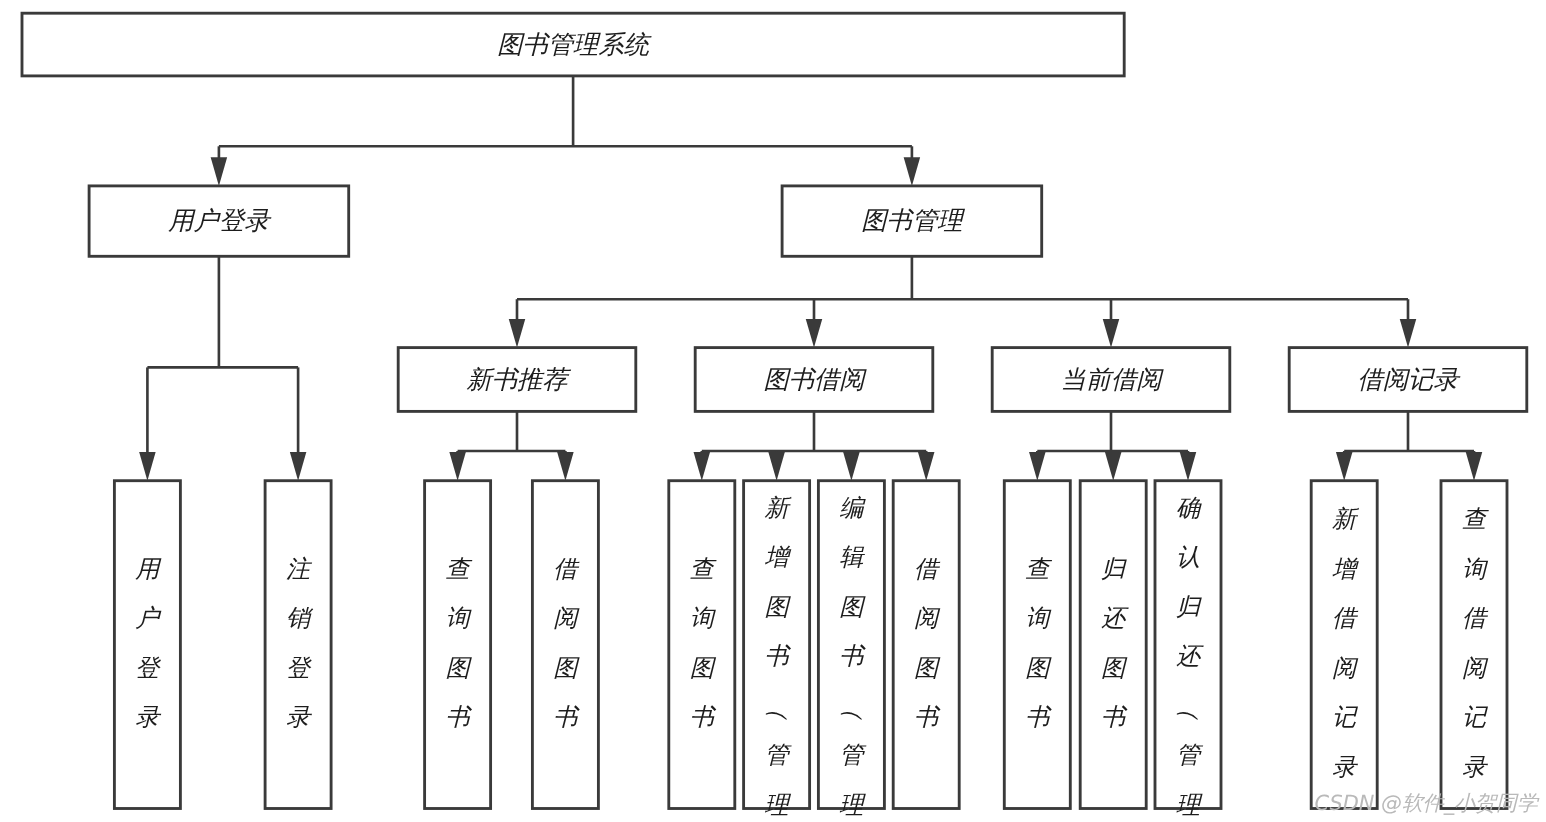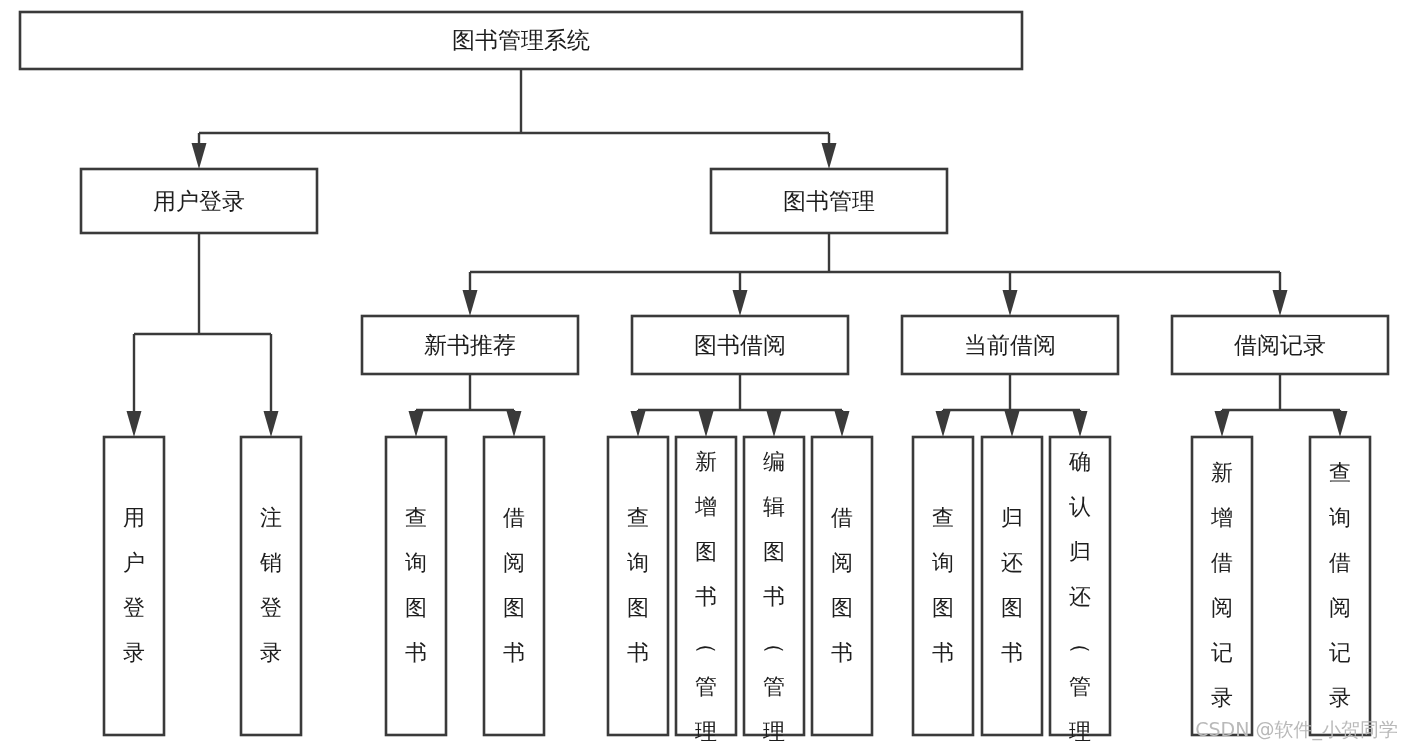--- a/index.html
+++ b/index.html
@@ -13,20 +13,21 @@
     height: 747px;
     font-family: "DejaVu Sans", "Liberation Sans", sans-serif;
     -webkit-font-smoothing: antialiased;
   }
   #diagram-root {
     position: relative;
     width: 1405px;
     height: 747px;
     overflow: hidden;
     background: #ffffff;
+    font-style: italic;
   }
   svg.diagram-canvas {
     position: absolute;
     left: 0;
     top: 0;
     width: 1405px;
     height: 747px;
     display: block;
   }
   .node-box {

